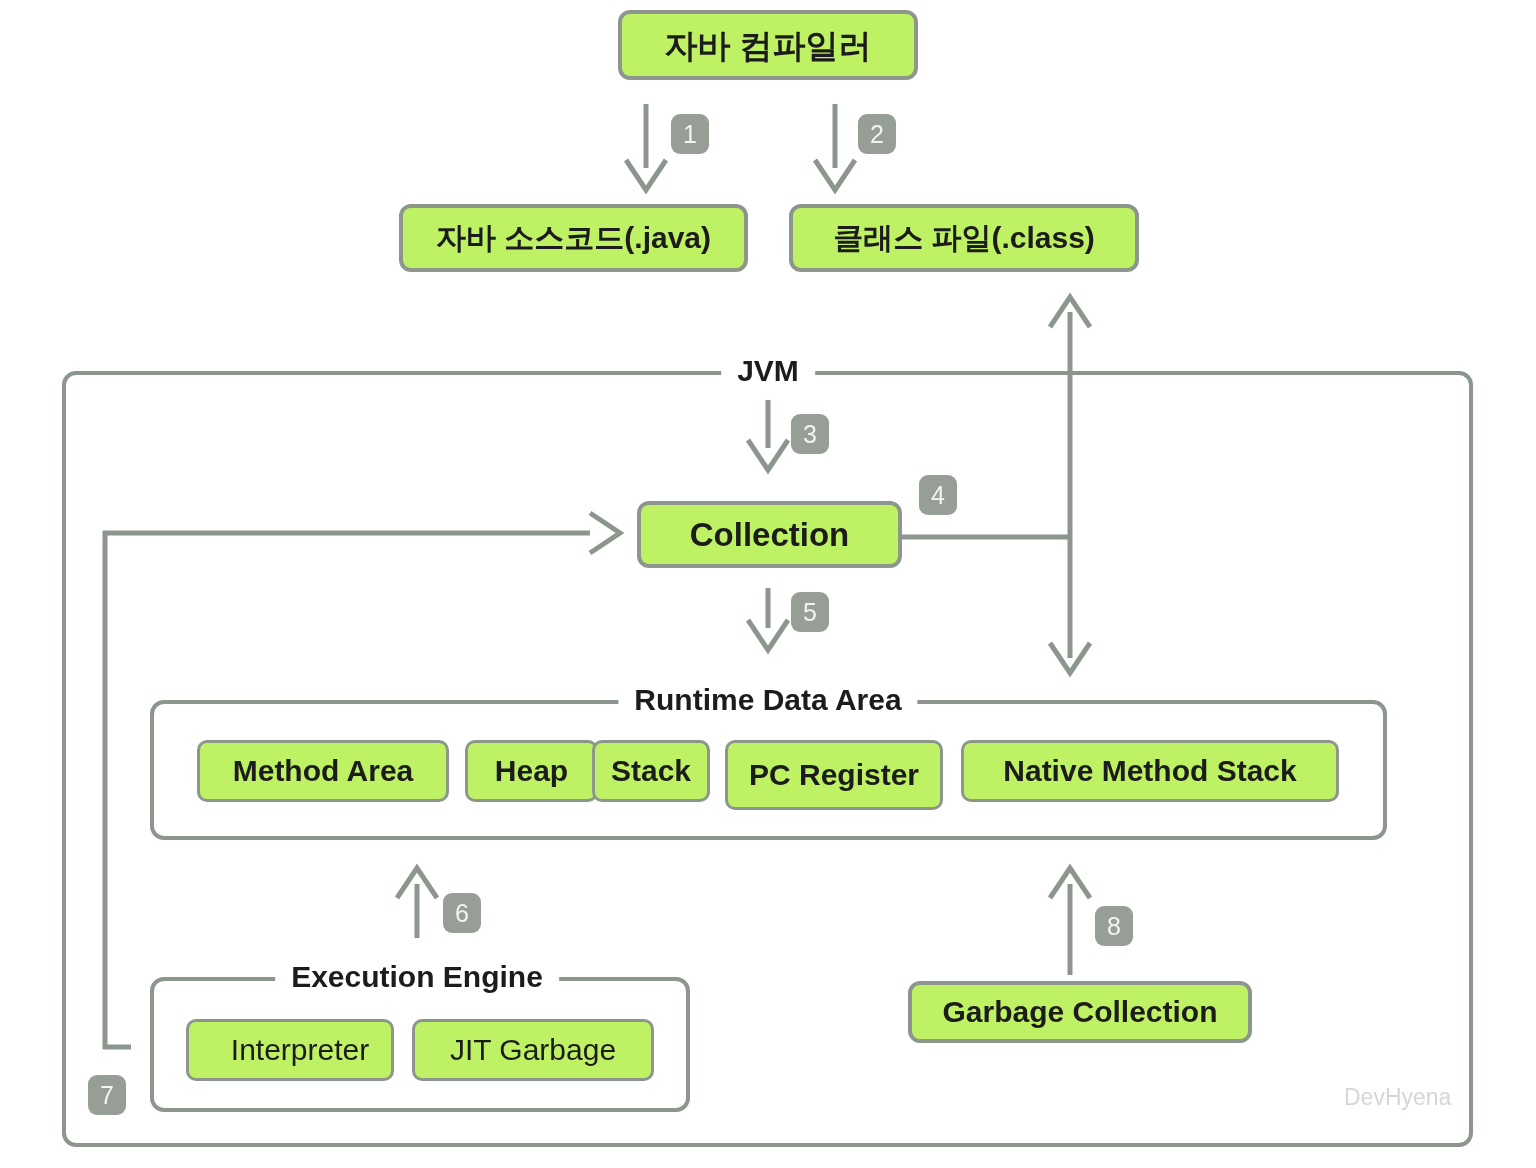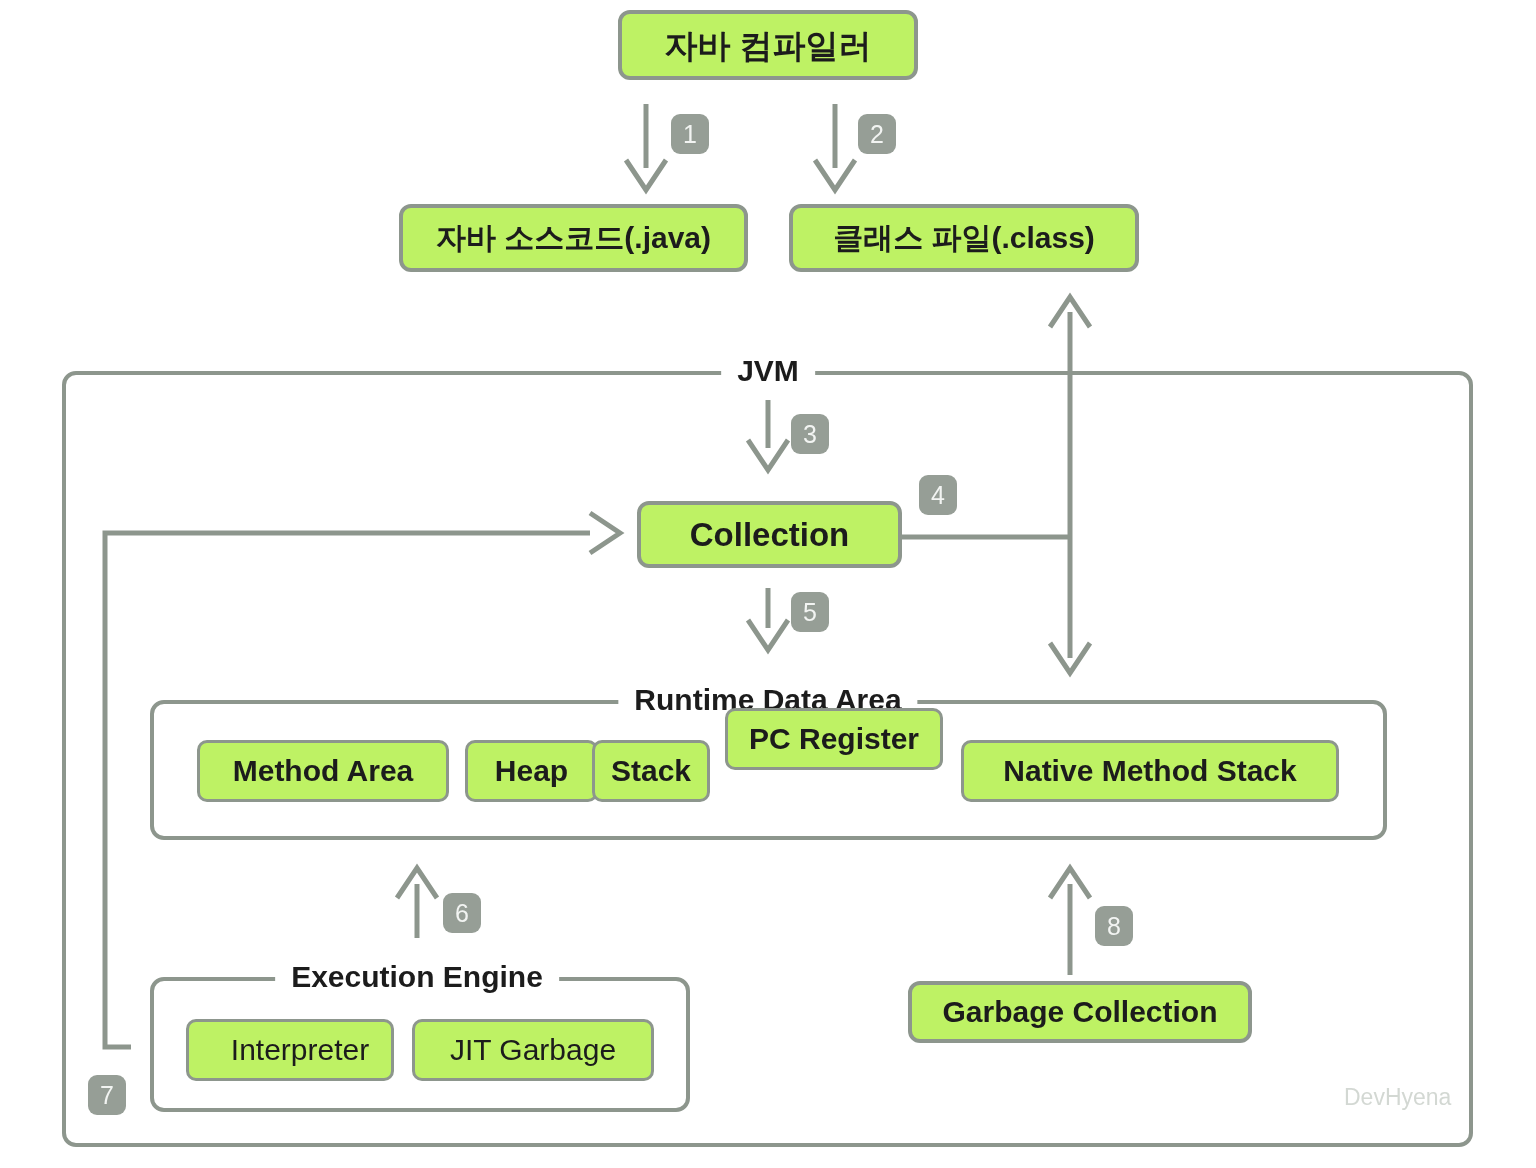--- a/index.html
+++ b/index.html
@@ -155,21 +155,21 @@
 
   <div class="node sub" style="left:197px; top:740px; width:252px; height:62px; font-size:30px;">
     <span>Method Area</span>
   </div>
   <div class="node sub" style="left:465px; top:740px; width:133px; height:62px; font-size:30px;">
     <span>Heap</span>
   </div>
   <div class="node sub" style="left:592px; top:740px; width:118px; height:62px; font-size:30px;">
     <span>Stack</span>
   </div>
-  <div class="node sub" style="left:725px; top:708px; width:218px; height:62px; font-size:30px;">
+  <div class="node sub" style="left:725px; top:740px; width:218px; height:70px; font-size:30px;">
     <span>PC Register</span>
   </div>
   <div class="node sub" style="left:961px; top:740px; width:378px; height:62px; font-size:30px;">
     <span>Native Method Stack</span>
   </div>
 
   <div class="group" style="left:150px; top:977px; width:540px; height:135px;">
   </div>
   <div class="group-label" style="left:417px; top:977px; font-size:30px;">
     <span>Execution Engine</span>

